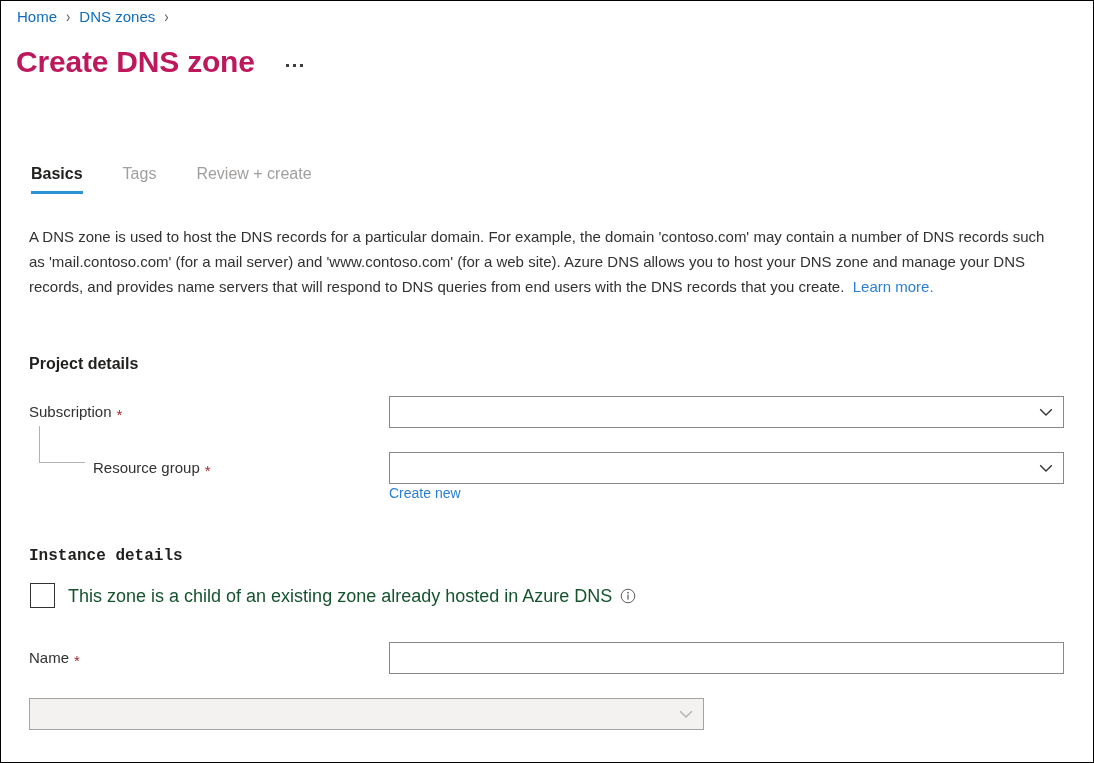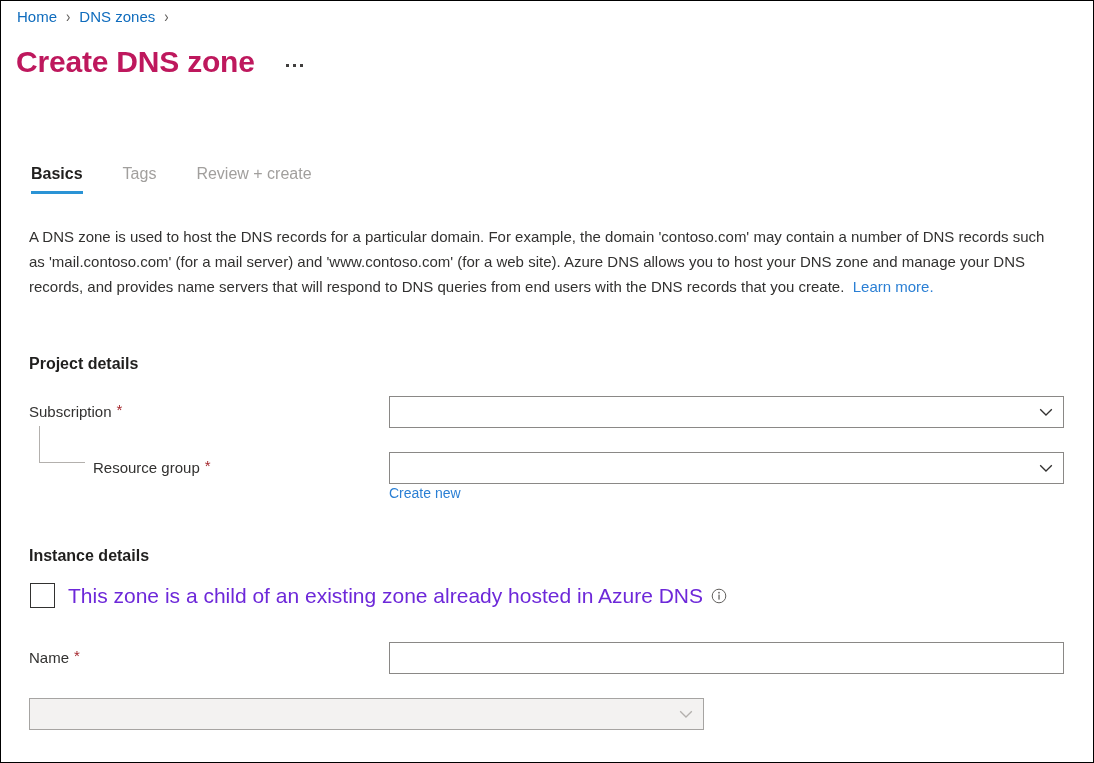--- a/index.html
+++ b/index.html
@@ -138,21 +138,21 @@
   
   .section-heading {
     position: absolute;
     left: 28px;
     font-size: 16px;
     font-weight: 600;
     color: #201f1e;
     line-height: 22px;
   }
   #heading-project { top: 352px; }
-  #heading-instance { top: 544px; }
+  #heading-instance { top: 544px; font-family: Liberation Mono, monospace; }
 
   
   .form-row {
     position: absolute;
     left: 28px;
     width: 1034px;
     display: flex;
     align-items: flex-start;
   }
   #row-subscription { top: 395px; }
@@ -161,21 +161,21 @@
   #row-location     { top: 697px; }
 
   .field-label {
     font-size: 15px;
     line-height: 20px;
     color: #323130;
     width: 360px;
     flex: 0 0 360px;
     padding-top: 6px;
     display: flex;
-    align-items: flex-start;
+    align-items: flex-end;
     white-space: nowrap;
   }
   .field-label.indented {
     padding-left: 64px;
   }
   .req-star {
     color: #a4262c;
     margin-left: 5px;
     font-size: 15px;
     line-height: 15px;
@@ -265,23 +265,23 @@
   .checkbox {
     width: 25px;
     height: 25px;
     border: 1px solid #323130;
     background: #ffffff;
     flex: 0 0 25px;
     cursor: pointer;
   }
   .checkbox-label {
     margin-left: 13px;
-    font-size: 21px;
+    font-size: 18px;
     line-height: 20px;
-    color: #6d28d9;
+    color: #14532d;
     white-space: nowrap;
   }
 
   
   .info-icon {
     display: inline-flex;
     align-items: center;
     justify-content: center;
     width: 16px;
     height: 16px;

